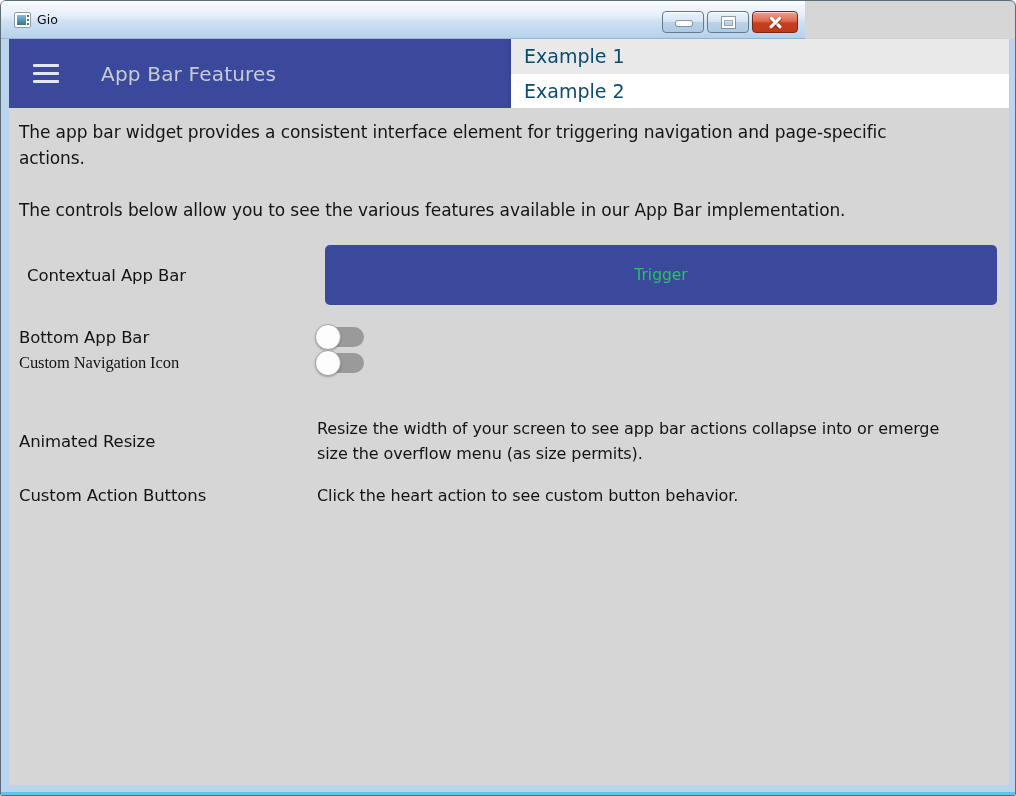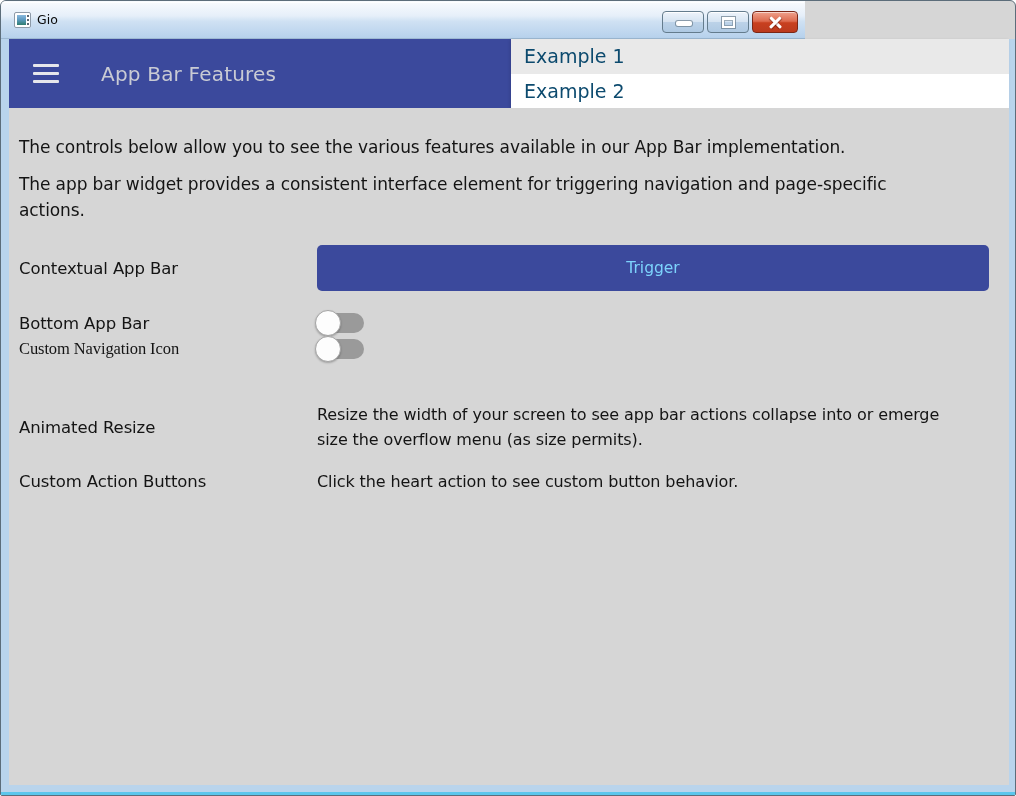--- a/index.html
+++ b/index.html
@@ -74,27 +74,27 @@
     font-size:19px; color:#0c4a6e; cursor:pointer;}
   .menu-item.selected{background:var(--menu-selected-bg);}
   
   .content{position:absolute; left:8px; top:107px; width:1000px; height:679px; background:var(--content-bg);}
   .intro{margin:11px 0 0 10px; width:905px; font-size:17px; line-height:26px; letter-spacing:-.1px;}
   .intro.second{margin-top:26px; width:960px;}
   .rows{margin:22px 0 0 10px;}
   .row{display:flex; align-items:center;}
   .row-label{width:298px; flex:0 0 298px; font-size:16.5px; letter-spacing:-.1px;}
   .row-value{flex:1;}
-  .row-trigger{margin-bottom:19px;}
+  .row-trigger{margin-bottom:19px;margin-left:8px;}
   .row-switch{}
   .row-switch2{margin-bottom:40px;font-family:Liberation Serif, serif;}
   .row-desc{margin-bottom:17px;}
   .trigger-btn{
-    width:672px; height:46px; border:none; border-radius:5px; background:var(--navy);
-    color:#7dd3fc; font-size:15.5px; font-family:inherit; cursor:pointer; display:block;
+    width:672px; height:60px; border:none; border-radius:5px; background:var(--navy);
+    color:#22c55e; font-size:15.5px; font-family:inherit; cursor:pointer; display:block;
   }
   .switch{position:relative; width:47px; height:20px; margin:3px 0; cursor:pointer;}
   .switch .track{position:absolute; left:0; top:0; width:47px; height:20px; border-radius:10px;
     background:var(--switch-track);}
   .switch .thumb{position:absolute; left:-2px; top:-3px; width:26px; height:26px; border-radius:50%;
     background:#fdfdfd; border:1px solid #a5a5a5; box-shadow:0 1px 2px rgba(0,0,0,.25);}
   .desc{width:632px; font-size:16px; line-height:25px; letter-spacing:-.1px;}
 </style>
 </head>
 <body>
@@ -134,22 +134,22 @@
       </div>
     <div class="appbar-title">App Bar Features</div>
   </div>
 
   <div class="menu">
     <div class="menu-item selected">Example 1</div>
     <div class="menu-item">Example 2</div>
   </div>
 
   <div class="content">
+    <p class="intro">The app bar widget provides a consistent interface element for triggering navigation and page-specific actions.</p>
     <p class="intro second">The controls below allow you to see the various features available in our App Bar implementation.</p>
-    <p class="intro">The app bar widget provides a consistent interface element for triggering navigation and page-specific actions.</p>
 
     <div class="rows">
 
       <div class="row row-trigger">
         <div class="row-label">Contextual App Bar</div>
         <div class="row-value">
           <button class="trigger-btn">Trigger</button>
         </div>
       </div>
 

